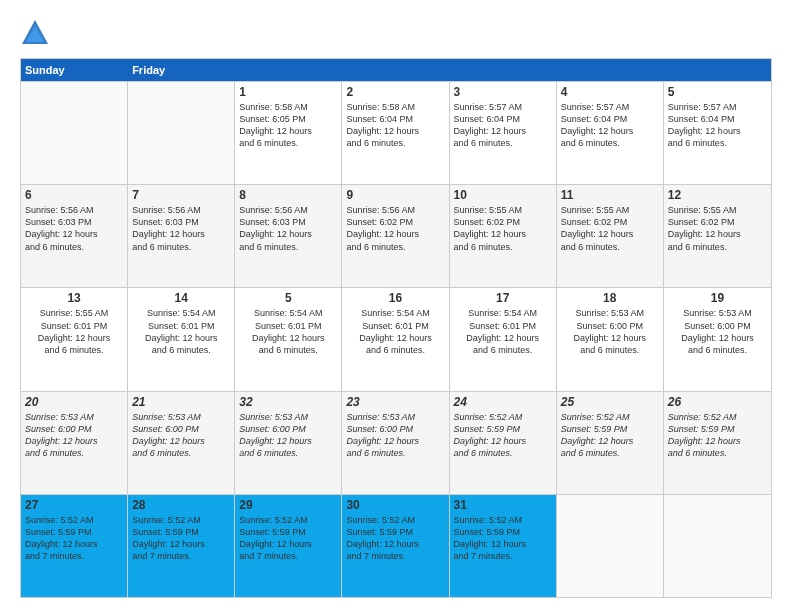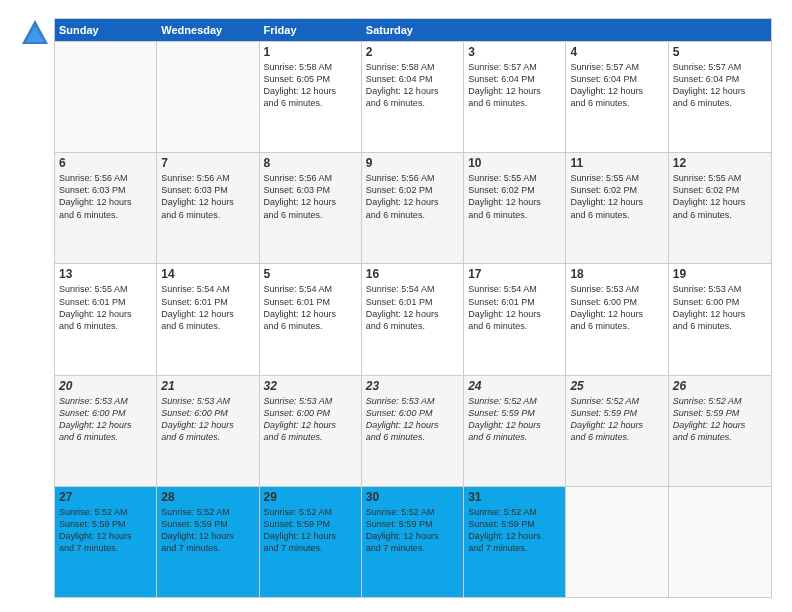--- a/index.html
+++ b/index.html
@@ -8,21 +8,21 @@
       background: #fff;
       width: 792px;
       height: 612px;
       overflow: hidden;
     }
     .page {
       width: 792px;
       height: 612px;
       padding: 18px 20px 14px 20px;
       display: flex;
-      flex-direction: row;
+      flex-direction: column;
     }
     .header {
       display: flex;
       justify-content: space-between;
       align-items: flex-start;
       margin-bottom: 10px;
     }
     .logo {
       display: flex;
       align-items: center;
@@ -133,23 +133,21 @@
     </div>
     <div class="title-block">
       <div class="month-title"></div>
       <div class="location"></div>
     </div>
   </div>
 
   <div class="calendar">
     <div class="cal-header" id="cal-header">
         <div class="cal-header-cell">Sunday</div>
-        <div class="cal-header-cell">Wednesday</div>
         <div class="cal-header-cell">Friday</div>
-        <div class="cal-header-cell">Saturday</div>
       </div>
     <div class="cal-body" id="cal-body">
         <div class="cal-row" style="background: rgb(255, 255, 255);">
           <div class="cal-cell empty-cell"></div>
           <div class="cal-cell empty-cell"></div>
           <div class="cal-cell">
             <span class="cell-day">1</span>
             <div class="cell-info" style="white-space: pre-line;">Sunrise: 5:58 AM
 Sunset: 6:05 PM
 Daylight: 12 hours
@@ -228,21 +226,21 @@
 and 6 minutes.</div>
           </div>
           <div class="cal-cell">
             <span class="cell-day">12</span>
             <div class="cell-info" style="white-space: pre-line;">Sunrise: 5:55 AM
 Sunset: 6:02 PM
 Daylight: 12 hours
 and 6 minutes.</div>
           </div>
         </div>
-        <div class="cal-row" style="background: rgb(255, 255, 255);">
+        <div class="cal-row" style="background: rgb(255, 255, 255); text-align: center;">
           <div class="cal-cell">
             <span class="cell-day">13</span>
             <div class="cell-info" style="white-space: pre-line;">Sunrise: 5:55 AM
 Sunset: 6:01 PM
 Daylight: 12 hours
 and 6 minutes.</div>
           </div>
           <div class="cal-cell">
             <span class="cell-day">14</span>
             <div class="cell-info" style="white-space: pre-line;">Sunrise: 5:54 AM

